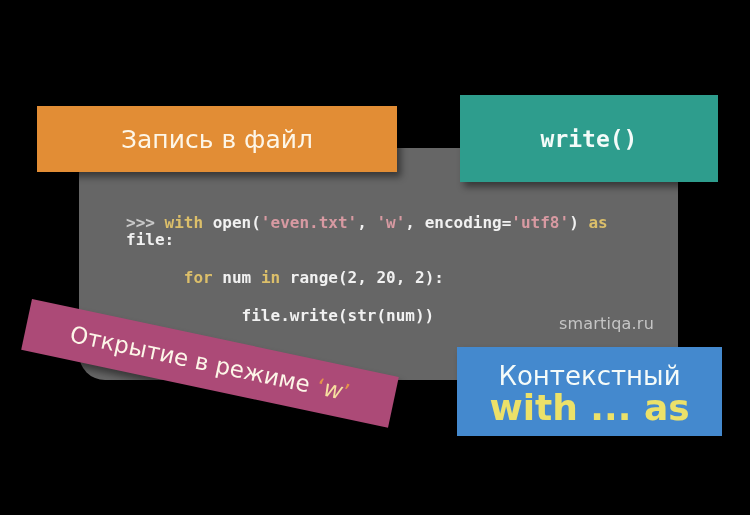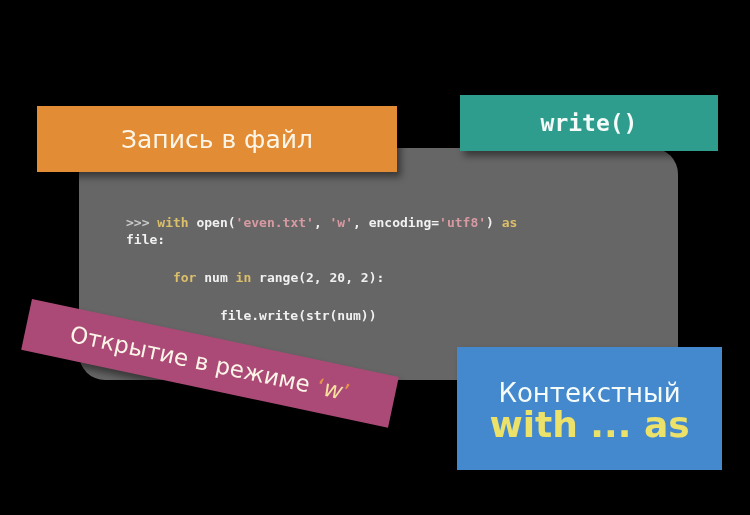--- a/index.html
+++ b/index.html
@@ -19,21 +19,21 @@
     width: 599px; height: 232px;
     background: var(--panel, #666);
     border-radius: 26px;
     z-index: 1;
   }
   .code-block {
     position: absolute;
     left: 47px; top: 66px;
     font-family: "DejaVu Sans Mono", monospace;
     font-weight: bold;
-    font-size: 13px;
+    font-size: 16px;
     white-space: pre;
   }
   .code-line { height: 17px; line-height: 17px; }
   .code-line.gap { margin-top: 21px; }
   .tok-plain  { color: var(--code-plain, #f1f1f1); }
   .tok-kw     { color: var(--code-kw, #dcbf6a); }
   .tok-str    { color: var(--code-str, #d89aa2); }
   .tok-prompt { color: var(--code-prompt, #c9c9c9); }
 
   .watermark {
@@ -55,62 +55,63 @@
   }
   .tag-orange {
     left: 37px; top: 106px;
     width: 360px; height: 66px;
     background: var(--orange, #e28d35);
     color: var(--label-text, #fdf6e8);
     font-size: 25px;
   }
   .tag-teal {
     left: 460px; top: 95px;
-    width: 258px; height: 56px;
+    width: 258px; height: 87px;
     background: var(--teal, #2e9d8d);
     color: var(--white-text, #f4fbf9);
     font-family: "DejaVu Sans Mono", monospace;
     font-weight: bold;
     font-size: 23px;
   }
   .tag-purple {
     left: 32px; top: 299px;
     width: 375px; height: 52px;
     background: var(--purple, #ac4a77);
     color: var(--label-text, #fdf6e8);
     font-size: 23px;
     transform: rotate(12deg);
     transform-origin: 0 0;
     white-space: pre;
   }
   .tag-purple .q { color: var(--purple-quote, #e5944a); }
   .tag-purple .w { color: var(--purple-w, #f7dfa0); font-style: italic; }
   .tag-blue {
     left: 457px; top: 347px;
-    width: 265px; height: 123px;
+    width: 265px; height: 89px;
     background: var(--blue, #4489ce);
     color: var(--white-text, #f4fbf9);
     font-size: 26px;
     flex-direction: column;
     line-height: 31px;
     text-align: center;
   }
   .tag-blue .accent {
     color: var(--blue-accent, #ece169);
     font-weight: bold;
     font-size: 36px;
   }
 </style>
 </head>
 <body>
 
 <div id="canvas">
 
   <div class="code-panel">
     <div class="code-block"><div class="code-line"><span class="tok-prompt">&gt;&gt;&gt; </span><span class="tok-kw">with</span><span class="tok-plain"> open(</span><span class="tok-str">'even.txt'</span><span class="tok-plain">, </span><span class="tok-str">'w'</span><span class="tok-plain">, encoding=</span><span class="tok-str">'utf8'</span><span class="tok-plain">) </span><span class="tok-kw">as</span></div><div class="code-line"><span class="tok-plain">file:</span></div><div class="code-line gap"><span class="tok-plain">      </span><span class="tok-kw">for</span><span class="tok-plain"> num </span><span class="tok-kw">in</span><span class="tok-plain"> range(2, 20, 2):</span></div><div class="code-line gap"><span class="tok-plain">            file.write(str(num))</span></div></div>
+    <div class="watermark">smartiqa.ru</div>
   </div>
 
   <div class="tag tag-orange">
     <span>Запись в файл</span>
   </div>
 
   <div class="tag tag-teal">
     <span>write()</span>
   </div>
 

